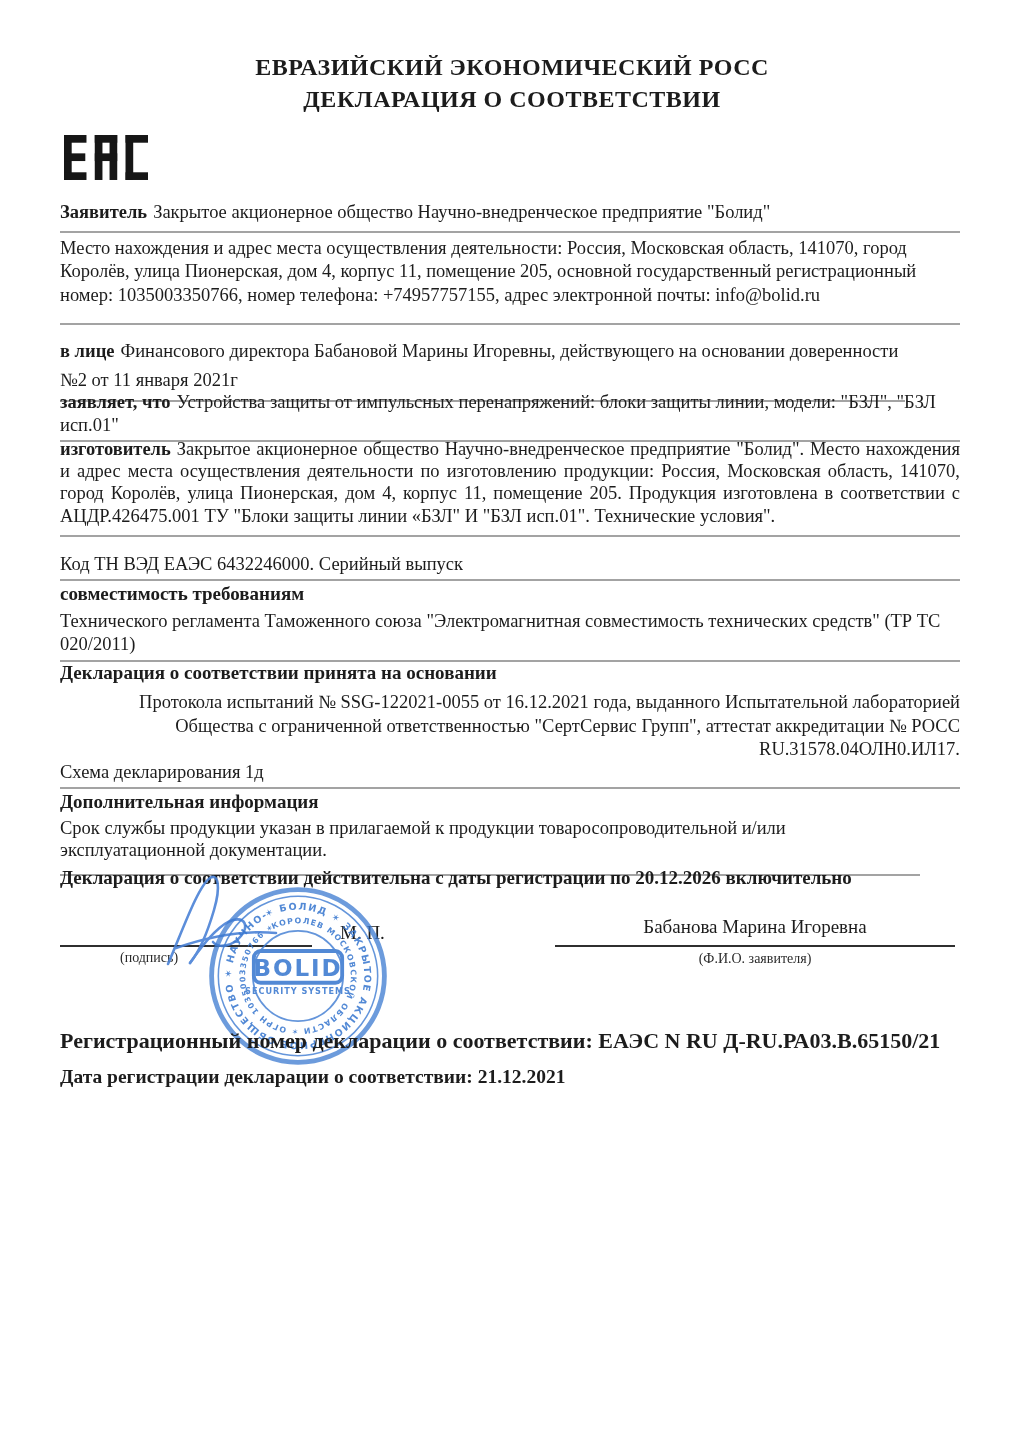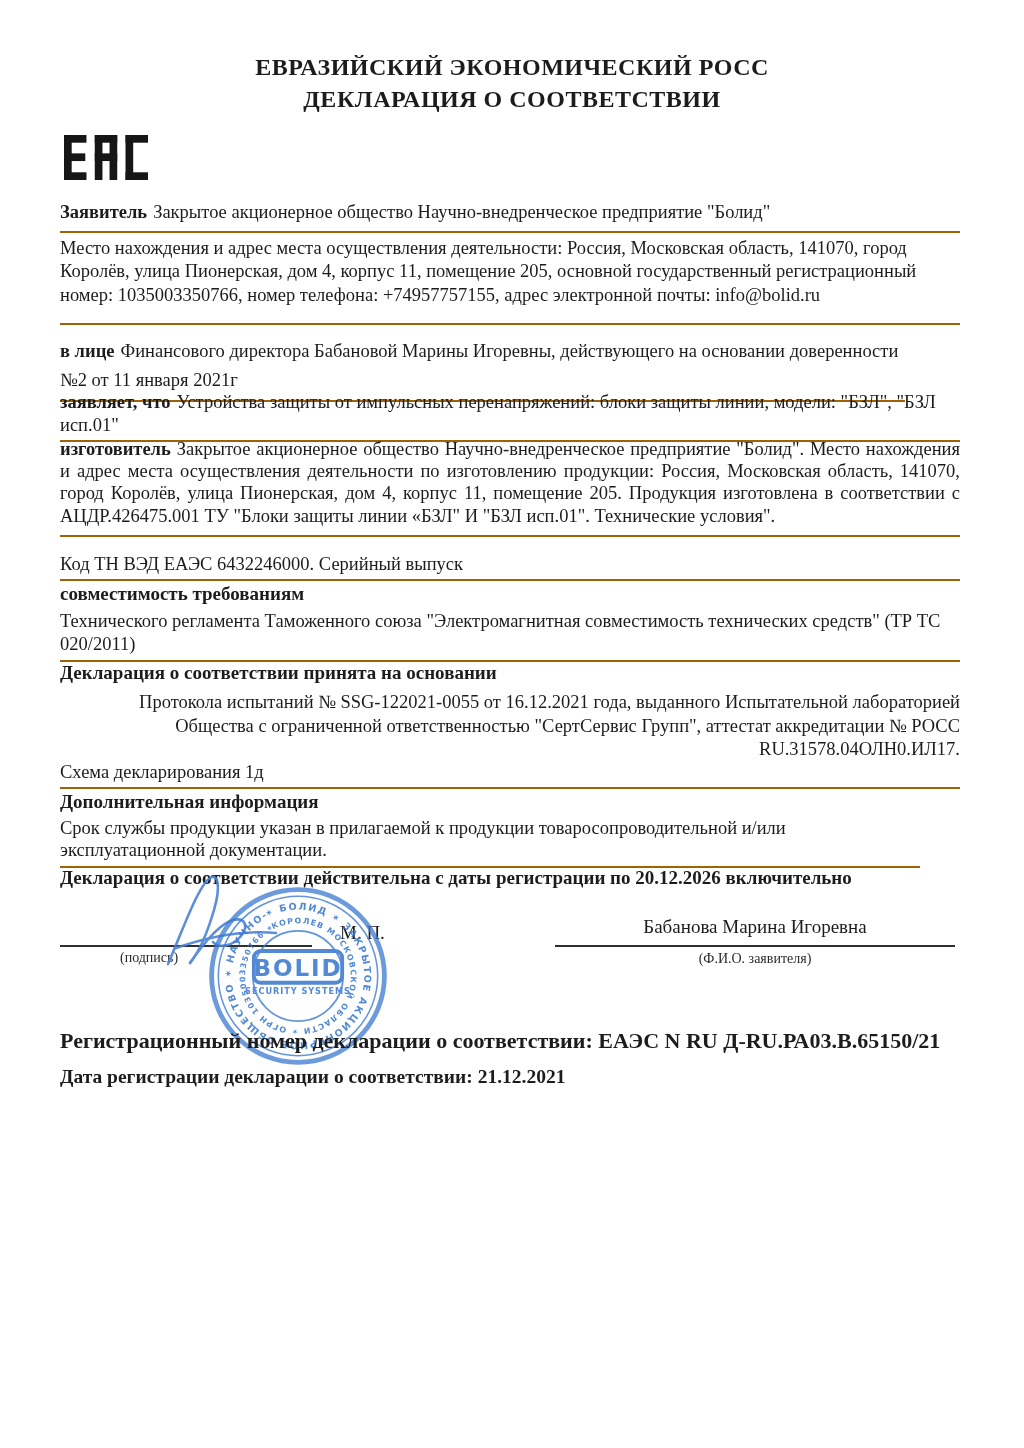--- a/index.html
+++ b/index.html
@@ -6,21 +6,21 @@
   .page{
     position:relative;
     width:1024px;height:1448px;
     background:#ffffff;
     font-family:"Liberation Serif","DejaVu Serif",serif;
     color:#1c1c1c;
     overflow:hidden;
     margin:0 auto;
   }
   .sec{position:absolute;left:60px;width:900px;font-size:18.5px;line-height:1.26;}
-  .rule{border-bottom:2px solid #a16207;}
+  .rule{border-bottom:2px solid #a3a3a3;}
   .b{font-weight:bold;}
   .lbl{font-weight:bold;padding-right:6px;}
   .title{position:absolute;left:0;width:1024px;text-align:center;font-weight:bold;font-size:24px;letter-spacing:.5px;}
   .just{text-align:justify;}
   .cap{font-size:14px;color:#2a2a2a;}
   .sigline{position:absolute;border-bottom:2px solid #2f2f2f;height:0;}
   .stamp-wrap{position:absolute;opacity:.88;}
   .eac{position:absolute;left:64px;top:119px;}
 </style>
 </head>
@@ -74,21 +74,21 @@
   <div class="sec rule" style="top:610px;padding-bottom:4px;line-height:23px;">Технического регламента Таможенного союза "Электромагнитная совместимость технических средств" (ТР ТС 020/2011)</div>
 
   <div class="sec b" style="top:661px;font-size:19px;">Декларация о соответствии принята на основании</div>
 
   <div class="sec" style="top:691px;line-height:23.6px;text-align:right;">Протокола испытаний № SSG-122021-0055  от 16.12.2021 года, выданного Испытательной лабораторией Общества с ограниченной ответственностью "СертСервис Групп", аттестат аккредитации № РОСС RU.31578.04ОЛН0.ИЛ17.</div>
 
   <div class="sec rule" style="top:761px;padding-bottom:3px;">Схема декларирования 1д</div>
 
   <div class="sec b" style="top:790px;font-size:19px;">Дополнительная информация</div>
 
-  <div class="sec rule" style="top:817px;padding-bottom:4px;line-height:22.3px;max-width:860px;width:900px;">Срок службы продукции указан в прилагаемой к продукции товаросопроводительной и/или эксплуатационной  документации.</div>
+  <div class="sec rule" style="top:817px;padding-bottom:12px;line-height:22.3px;max-width:860px;width:900px;">Срок службы продукции указан в прилагаемой к продукции товаросопроводительной и/или эксплуатационной  документации.</div>
 
   <div class="sec b" style="top:866px;font-size:19px;">Декларация о соответствии  действительна с даты регистрации по 20.12.2026 включительно</div>
 
   <div style="position:absolute;left:60px;top:890px;width:900px;height:130px;">
 
     <div class="sigline" style="left:0;top:55px;width:252px;"></div>
     <div class="cap" style="position:absolute;left:60px;top:60px;">(подпись)</div>
 
     <div style="position:absolute;left:280px;top:32px;font-size:19px;">М. П.</div>
 

